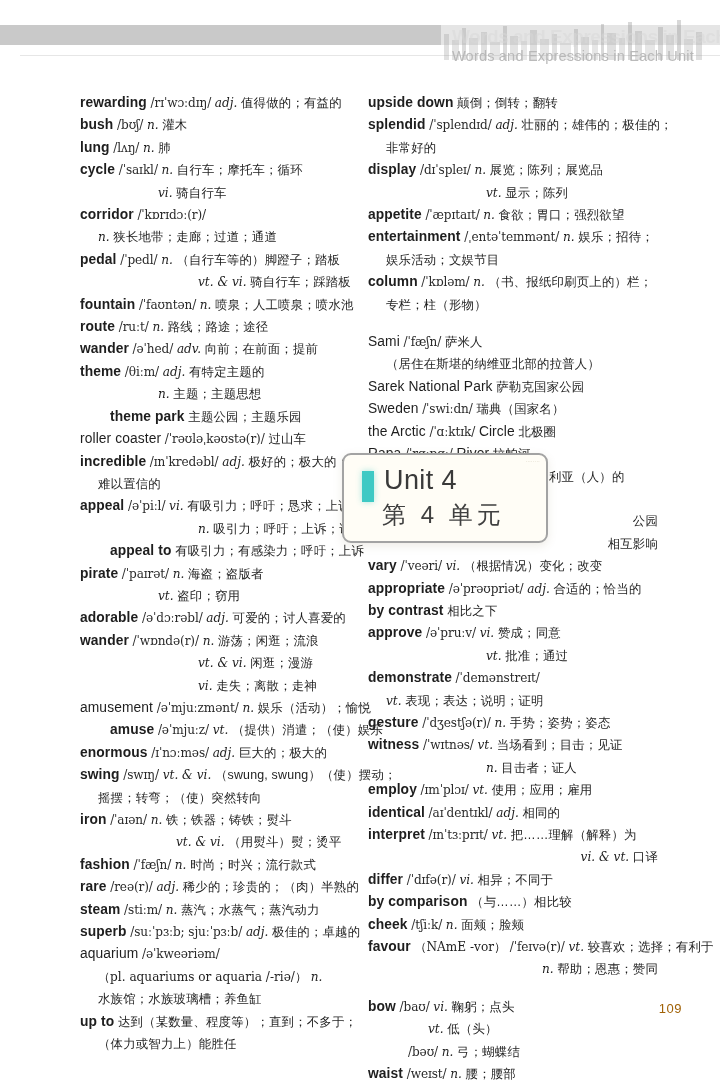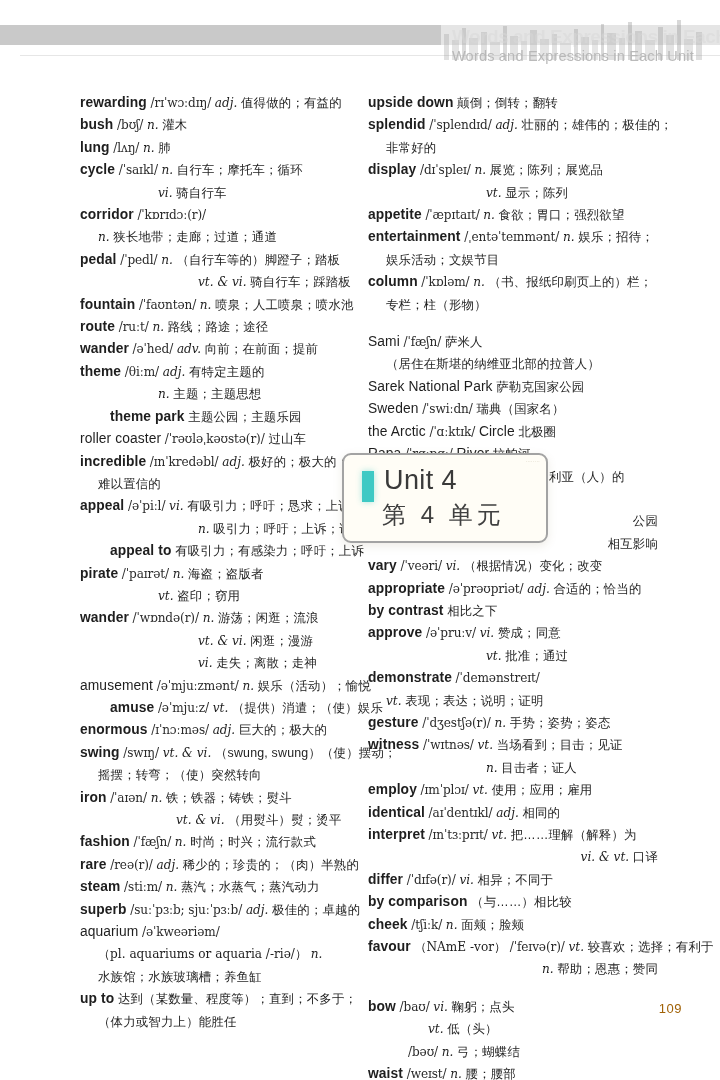--- a/index.html
+++ b/index.html
@@ -269,20 +269,21 @@
       <div class="line ind-c"><span class="pos">n.</span> <span class="cn">主题；主题思想</span> </div>
       <div class="line ind-2"><span class="hw">theme park</span> <span class="cn">主题公园；主题乐园</span> </div>
       <div class="line"><span class="pn">roller coaster</span> <span class="ph">/ˈrəʊləˌkəʊstə(r)/</span> <span class="cn">过山车</span> </div>
       <div class="line"><span class="hw">incredible</span> <span class="ph">/ɪnˈkredəbl/</span> <span class="pos">adj.</span> <span class="cn">极好的；极大的；</span> </div>
       <div class="line ind-1"><span class="cn">难以置信的</span> </div>
       <div class="line"><span class="hw">appeal</span> <span class="ph">/əˈpiːl/</span> <span class="pos">vi.</span> <span class="cn">有吸引力；呼吁；恳求；上诉</span> </div>
       <div class="line ind-d"><span class="pos">n.</span> <span class="cn">吸引力；呼吁；上诉；请求</span> </div>
       <div class="line ind-2"><span class="hw">appeal to</span> <span class="cn">有吸引力；有感染力；呼吁；上诉</span> </div>
       <div class="line"><span class="hw">pirate</span> <span class="ph">/ˈpaɪrət/</span> <span class="pos">n.</span> <span class="cn">海盗；盗版者</span> </div>
       <div class="line ind-c"><span class="pos">vt.</span> <span class="cn">盗印；窃用</span> </div>
+      <div class="line"><span class="hw">adorable</span> <span class="ph">/əˈdɔːrəbl/</span> <span class="pos">adj.</span> <span class="cn">可爱的；讨人喜爱的</span> </div>
       <div class="line"><span class="hw">wander</span> <span class="ph">/ˈwɒndə(r)/</span> <span class="pos">n.</span> <span class="cn">游荡；闲逛；流浪</span> </div>
       <div class="line ind-d"><span class="pos">vt. &amp; vi.</span> <span class="cn">闲逛；漫游</span> </div>
       <div class="line ind-d"><span class="pos">vi.</span> <span class="cn">走失；离散；走神</span> </div>
       <div class="line"><span class="pn">amusement</span> <span class="ph">/əˈmjuːzmənt/</span> <span class="pos">n.</span> <span class="cn">娱乐（活动）；愉悦</span> </div>
       <div class="line ind-2"><span class="hw">amuse</span> <span class="ph">/əˈmjuːz/</span> <span class="pos">vt.</span> <span class="cn">（提供）消遣；（使）娱乐</span> </div>
       <div class="line"><span class="hw">enormous</span> <span class="ph">/ɪˈnɔːməs/</span> <span class="pos">adj.</span> <span class="cn">巨大的；极大的</span> </div>
       <div class="line"><span class="hw">swing</span> <span class="ph">/swɪŋ/</span> <span class="pos">vt. &amp; vi.</span> <span class="cn">（swung, swung）（使）摆动；</span> </div>
       <div class="line ind-1"><span class="cn">摇摆；转弯；（使）突然转向</span> </div>
       <div class="line"><span class="hw">iron</span> <span class="ph">/ˈaɪən/</span> <span class="pos">n.</span> <span class="cn">铁；铁器；铸铁；熨斗</span> </div>
       <div class="line ind-f"><span class="pos">vt. &amp; vi.</span> <span class="cn">（用熨斗）熨；烫平</span> </div>

